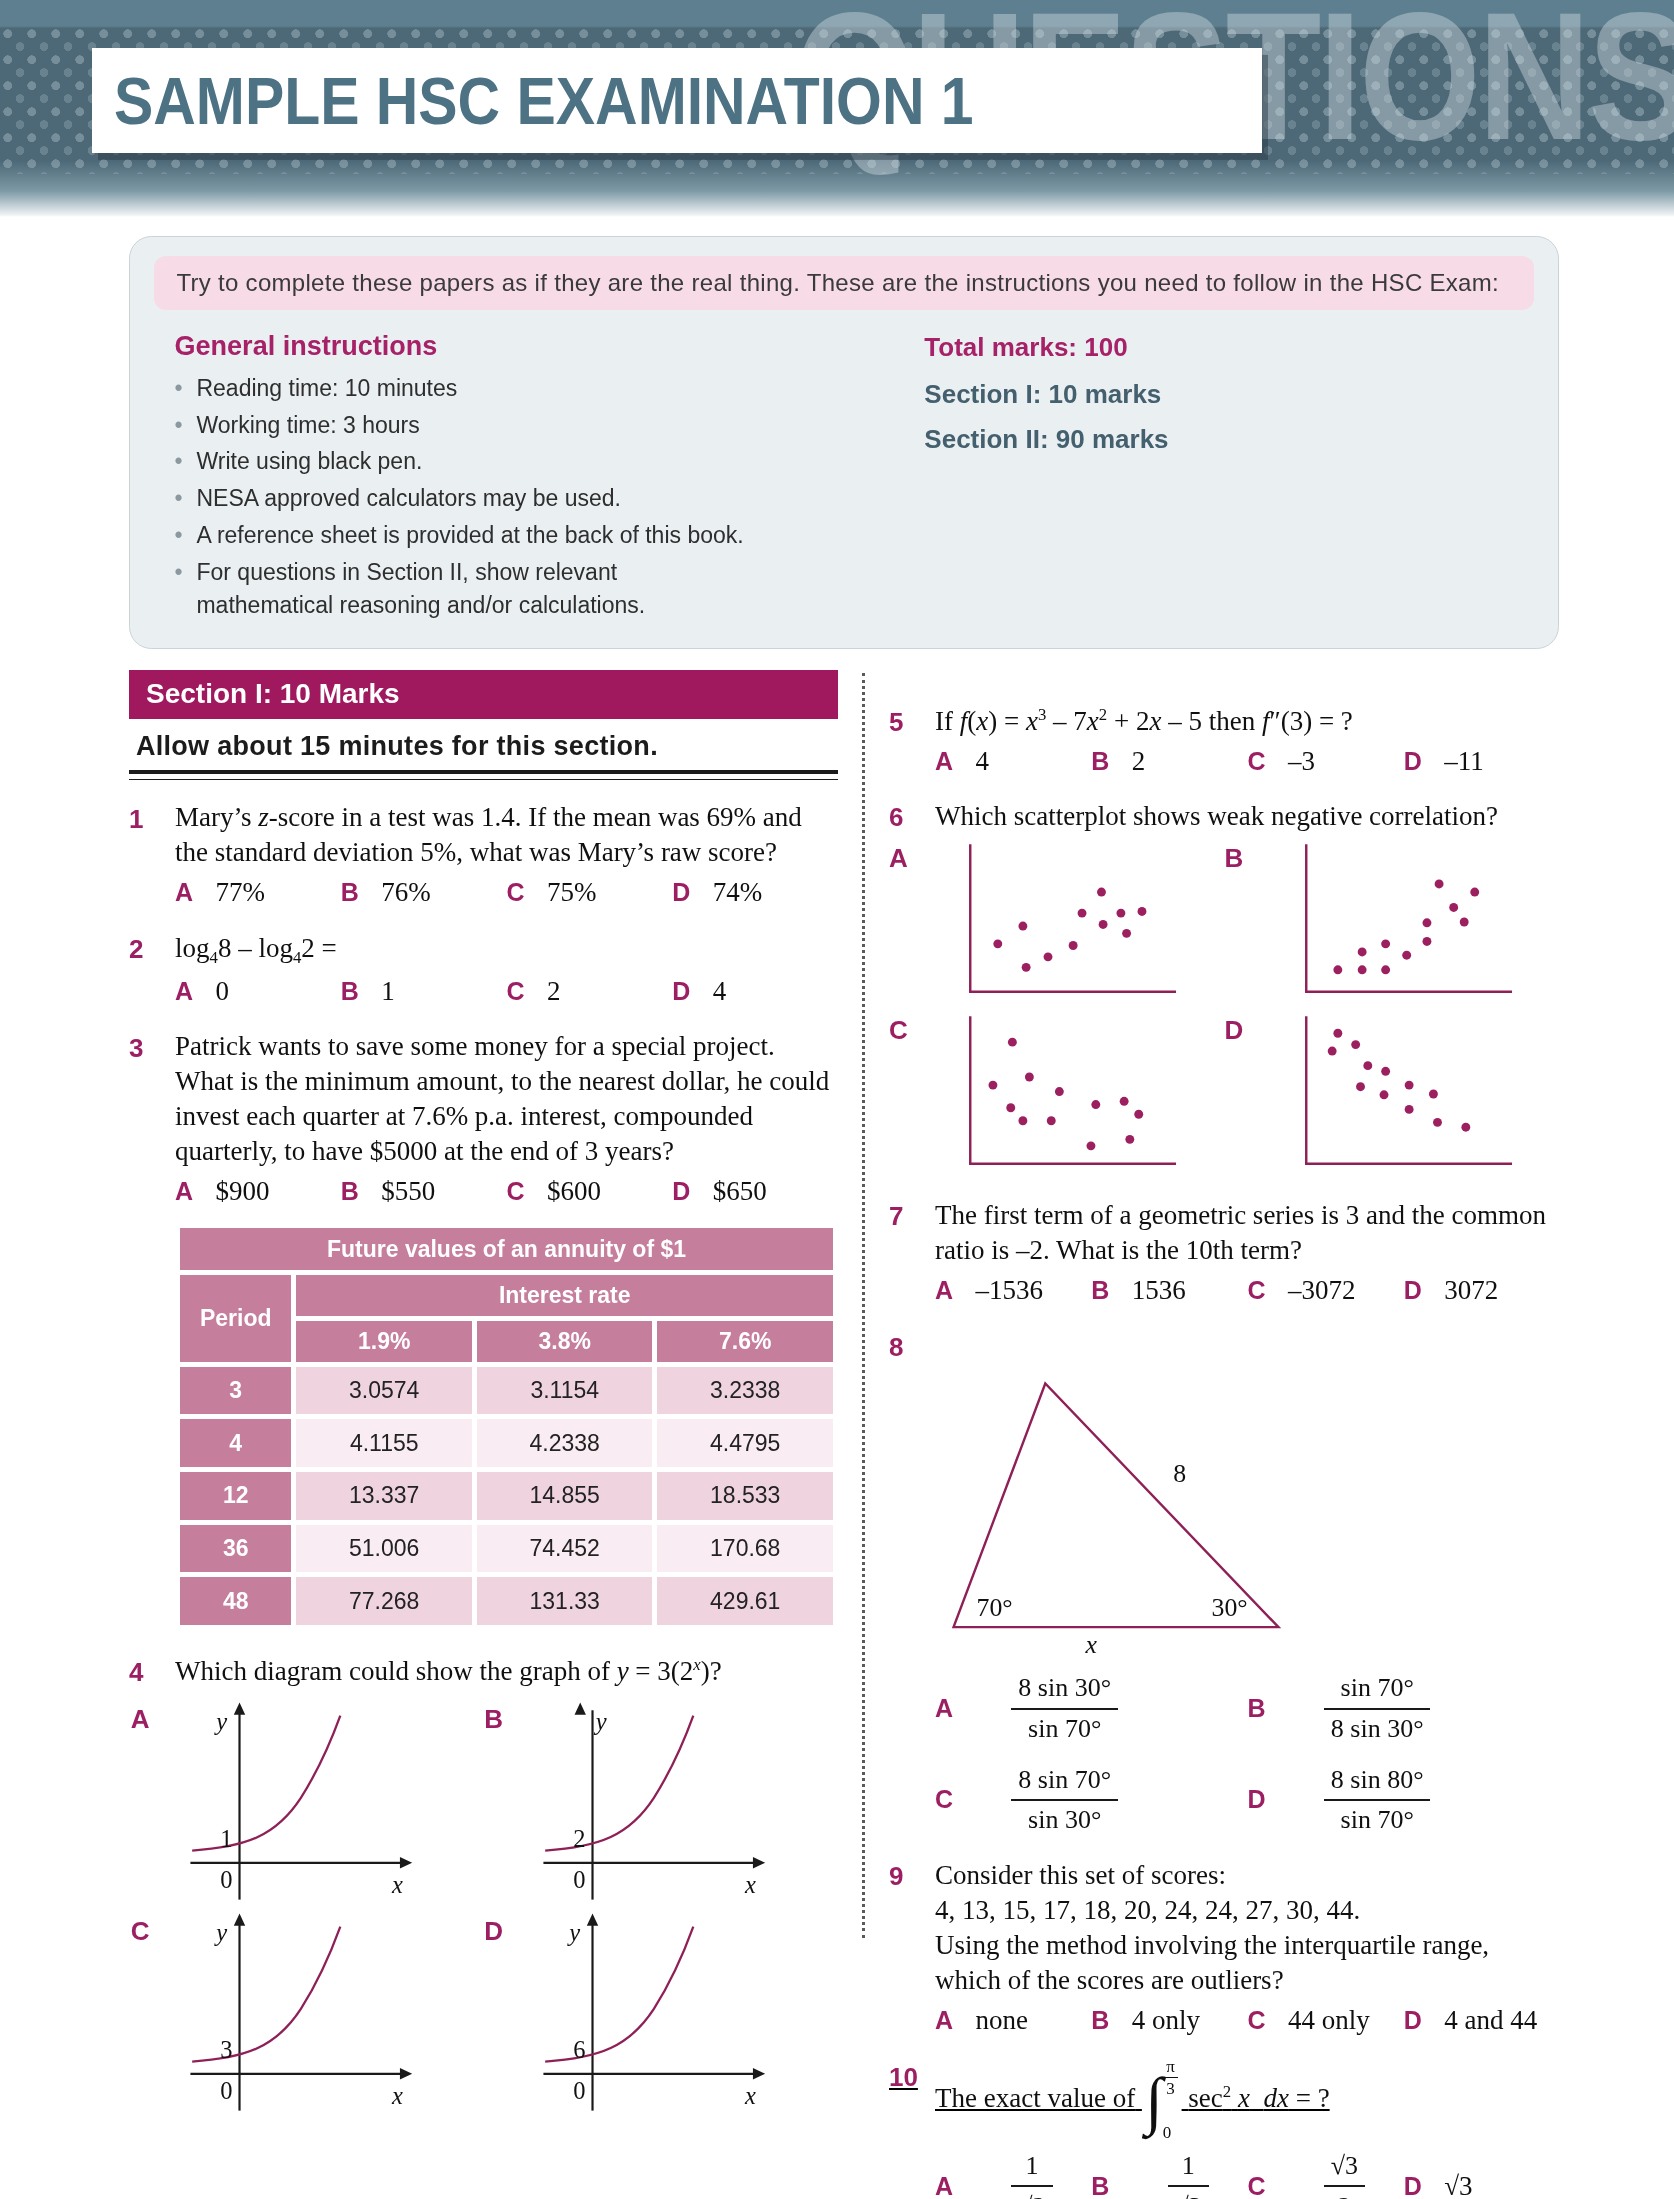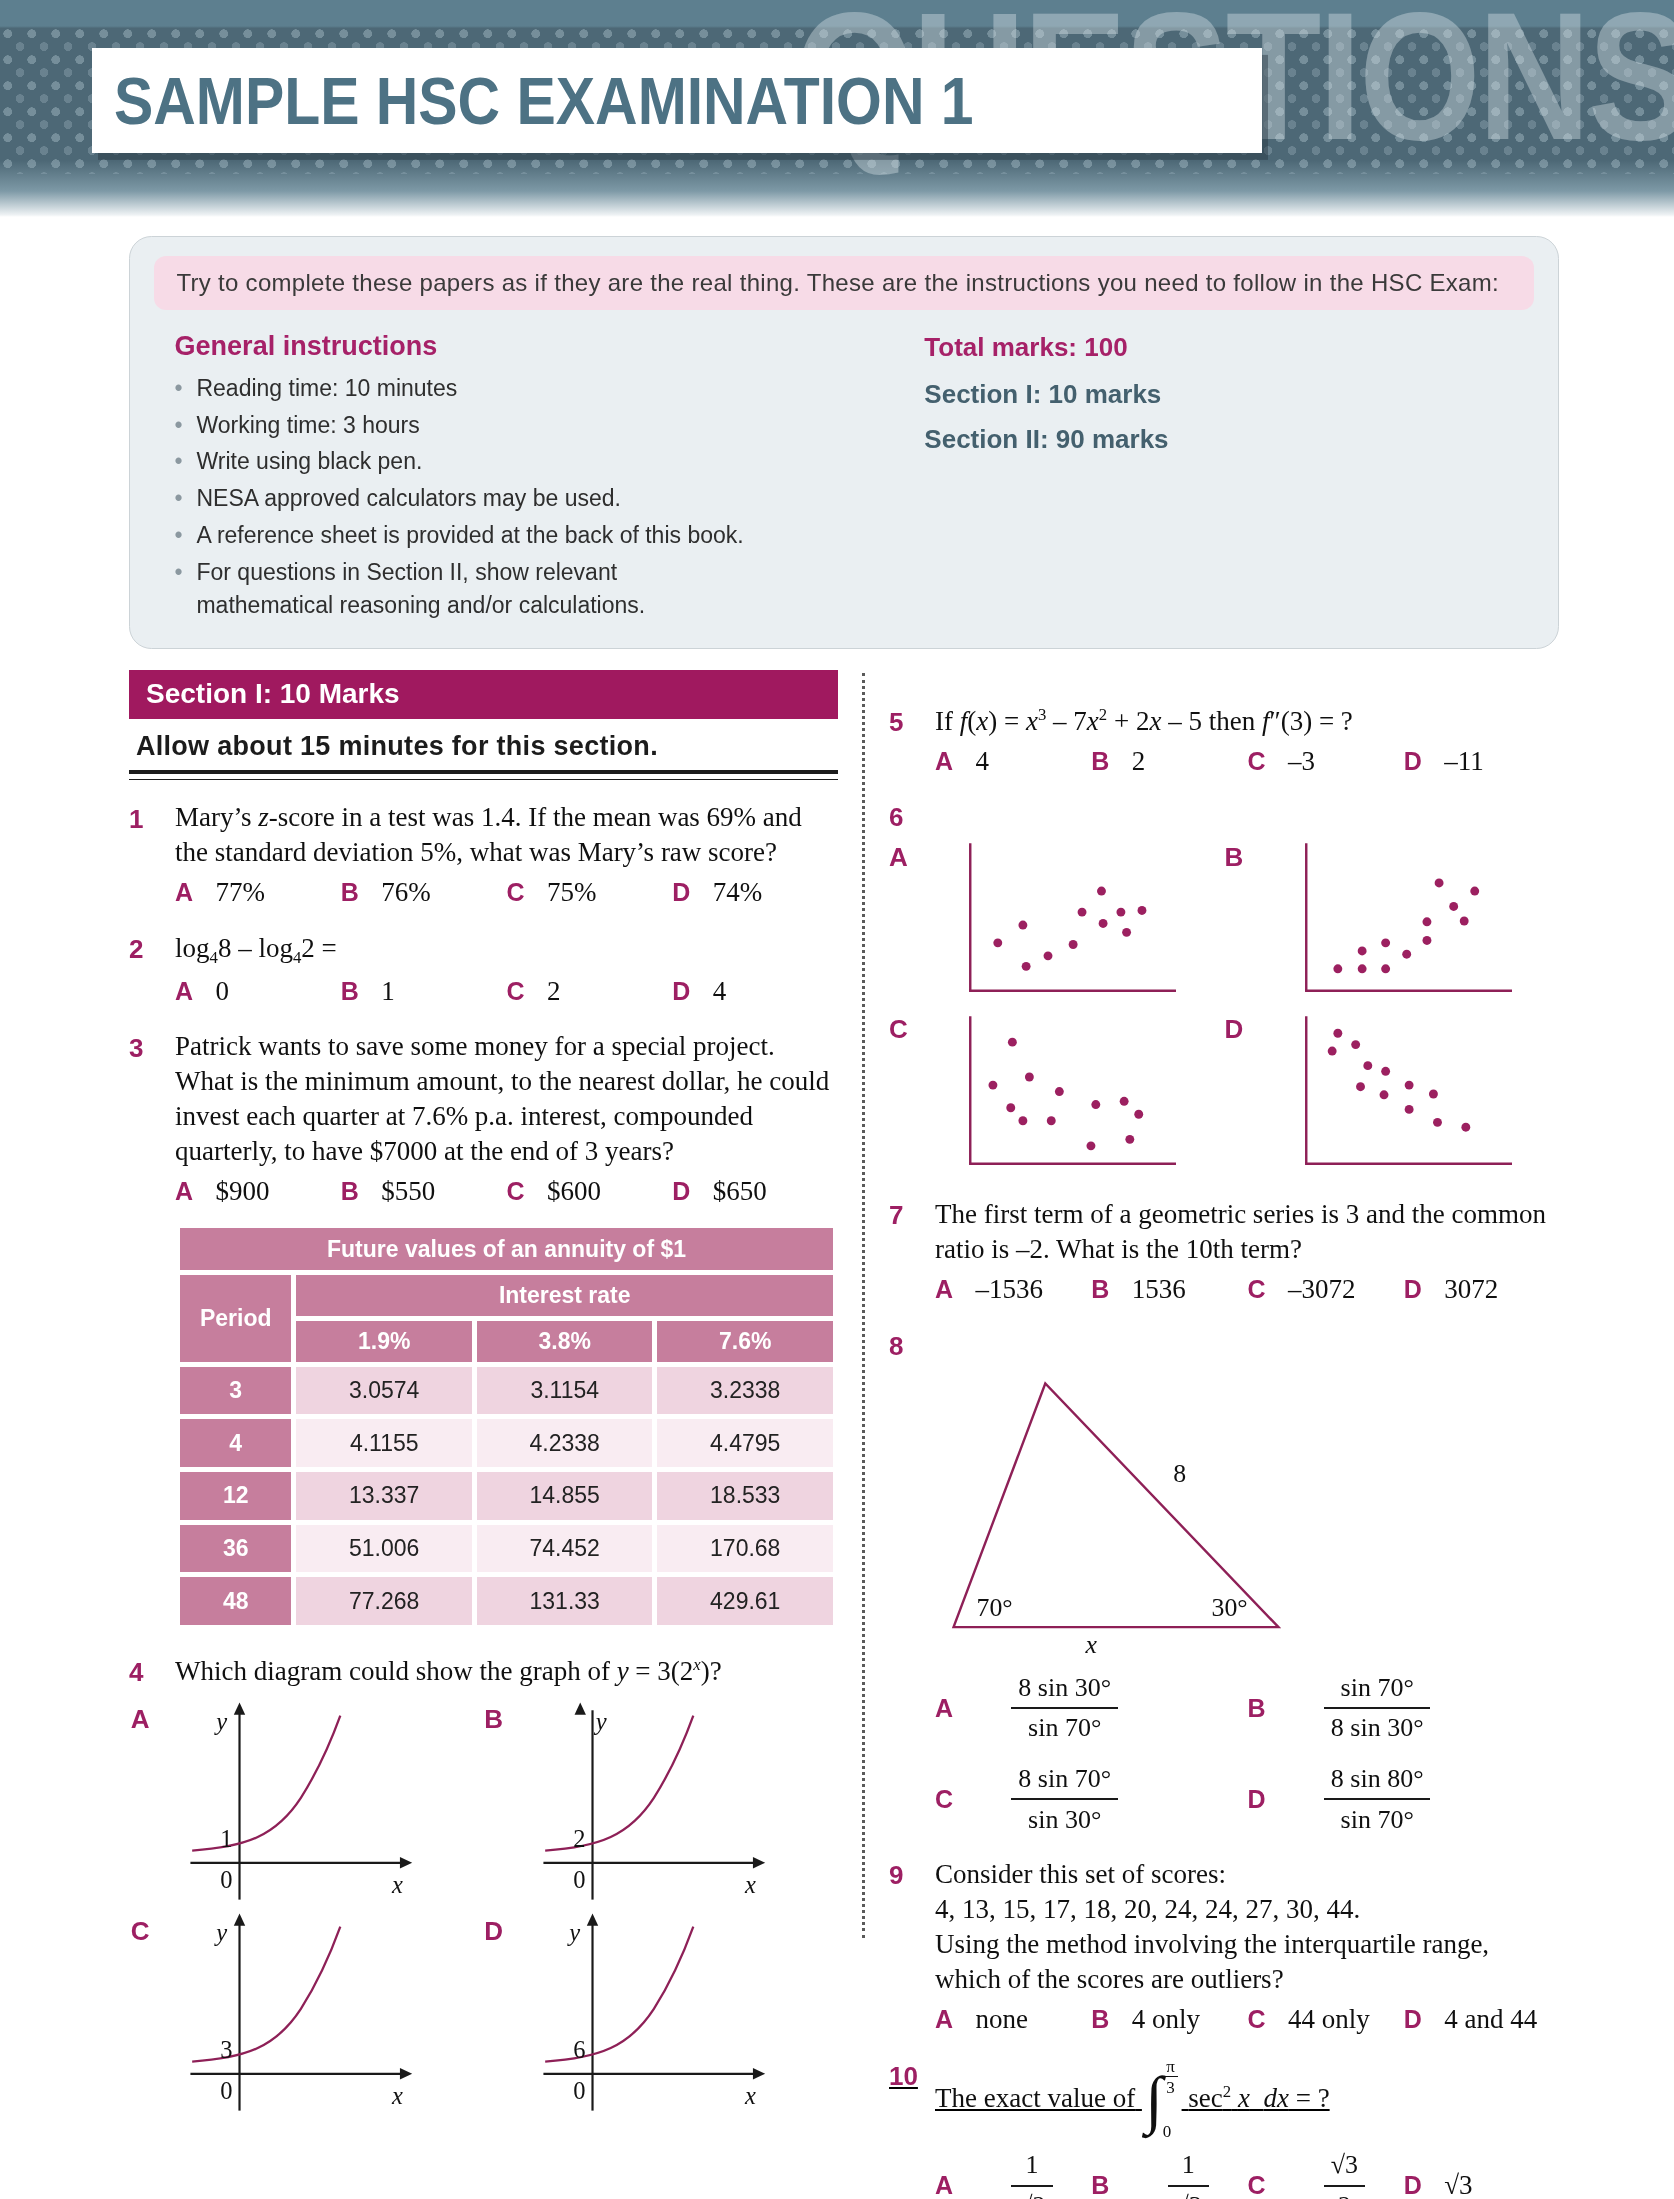--- a/index.html
+++ b/index.html
@@ -210,21 +210,21 @@
             <span class="ov">2</span>
           </div>
         <div class="opt">
             <span class="ol">D</span>
             <span class="ov">4</span>
           </div>
       </div>
 
       <div class="q">
         <div class="qn">3</div>
-        <div class="qt">Patrick wants to save some money for a special project. What is the minimum amount, to the nearest dollar, he could invest each quarter at 7.6% p.a. interest, compounded quarterly, to have $7000 at the end of 3 years?</div>
+        <div class="qt">Patrick wants to save some money for a special project. What is the minimum amount, to the nearest dollar, he could invest each quarter at 7.6% p.a. interest, compounded quarterly, to have $5000 at the end of 3 years?</div>
       </div>
       <div class="opts" style="margin-bottom:15.5px;">
         <div class="opt">
             <span class="ol">A</span>
             <span class="ov">$900</span>
           </div>
         <div class="opt">
             <span class="ol">B</span>
             <span class="ov">$550</span>
           </div>
@@ -371,20 +371,21 @@
             <span class="ov">–3</span>
           </div>
         <div class="opt">
             <span class="ol">D</span>
             <span class="ov">–11</span>
           </div>
       </div>
 
       <div class="q">
         <div class="qn">6</div>
+        <div class="qt">Which scatterplot shows weak negative correlation?</div>
       </div>
       <div class="scatters">
         <div class="scell">
           <span class="slabel">A</span>
           <svg class="scatter" viewBox="0 0 270 200">
             <polyline class="sax" points="10,4 10,186 264,186"></polyline>
           <circle cx="44" cy="127" r="5.5"></circle>
               <circle cx="75" cy="105" r="5.5"></circle>
               <circle cx="79" cy="156" r="5.5"></circle>
               <circle cx="106" cy="143" r="5.5"></circle>

